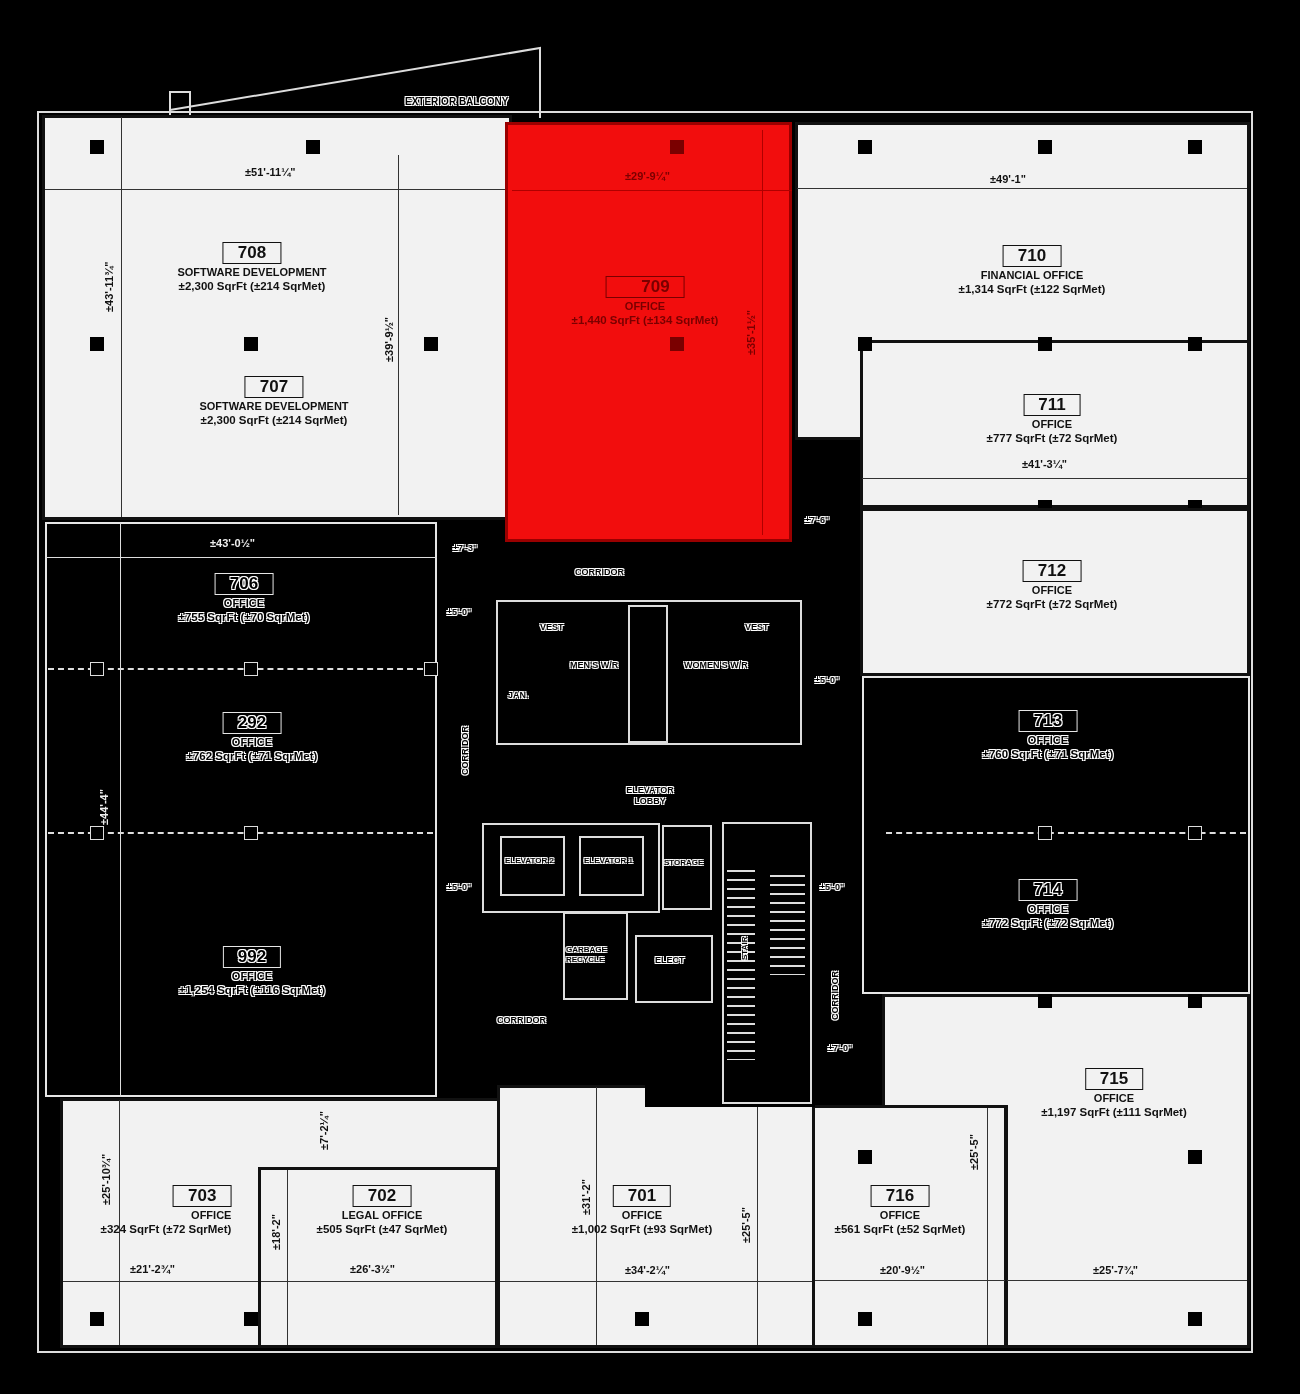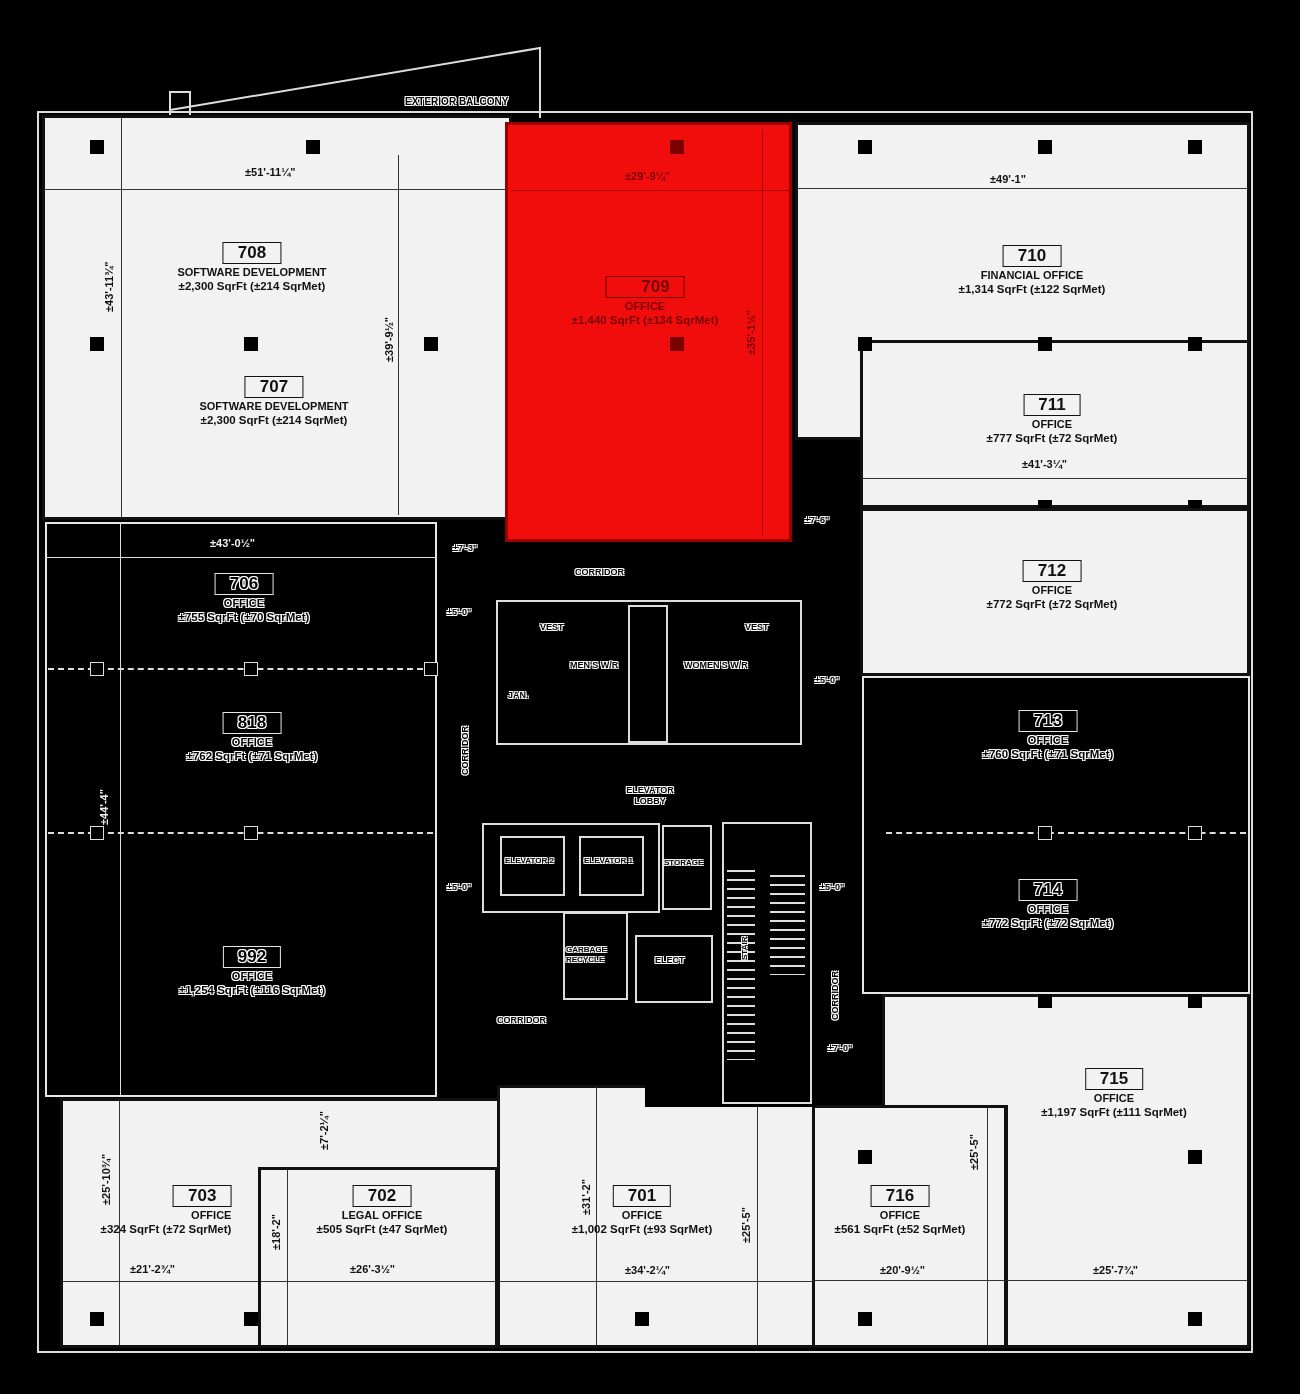--- a/index.html
+++ b/index.html
@@ -126,21 +126,21 @@
   <div class="colo" style="left:90px;top:826px"></div>
   <div class="colo" style="left:244px;top:826px"></div>
   <div class="dim dimd" style="left:210px;top:537px;">±43'-0½"</div>
   <div class="dim dimd vert" style="left:98px;top:825px;">±44'-4"</div>
   <div class="lbl darklbl" style="left:244px;top:573px;">
     <div class="num">706</div>
     <div class="type">OFFICE</div>
     <div class="area">±755 SqrFt (±70 SqrMet)</div>
   </div>
   <div class="lbl darklbl" style="left:252px;top:712px;">
-    <div class="num">818</div>
+    <div class="num">292</div>
     <div class="type">OFFICE</div>
     <div class="area">±762 SqrFt (±71 SqrMet)</div>
   </div>
   <div class="lbl darklbl" style="left:252px;top:946px;">
     <div class="num">992</div>
     <div class="type">OFFICE</div>
     <div class="area">±1,254 SqrFt (±116 SqrMet)</div>
   </div>
 
   <div class="room dark" style="left:862px;top:676px;width:388px;height:318px;"></div>

